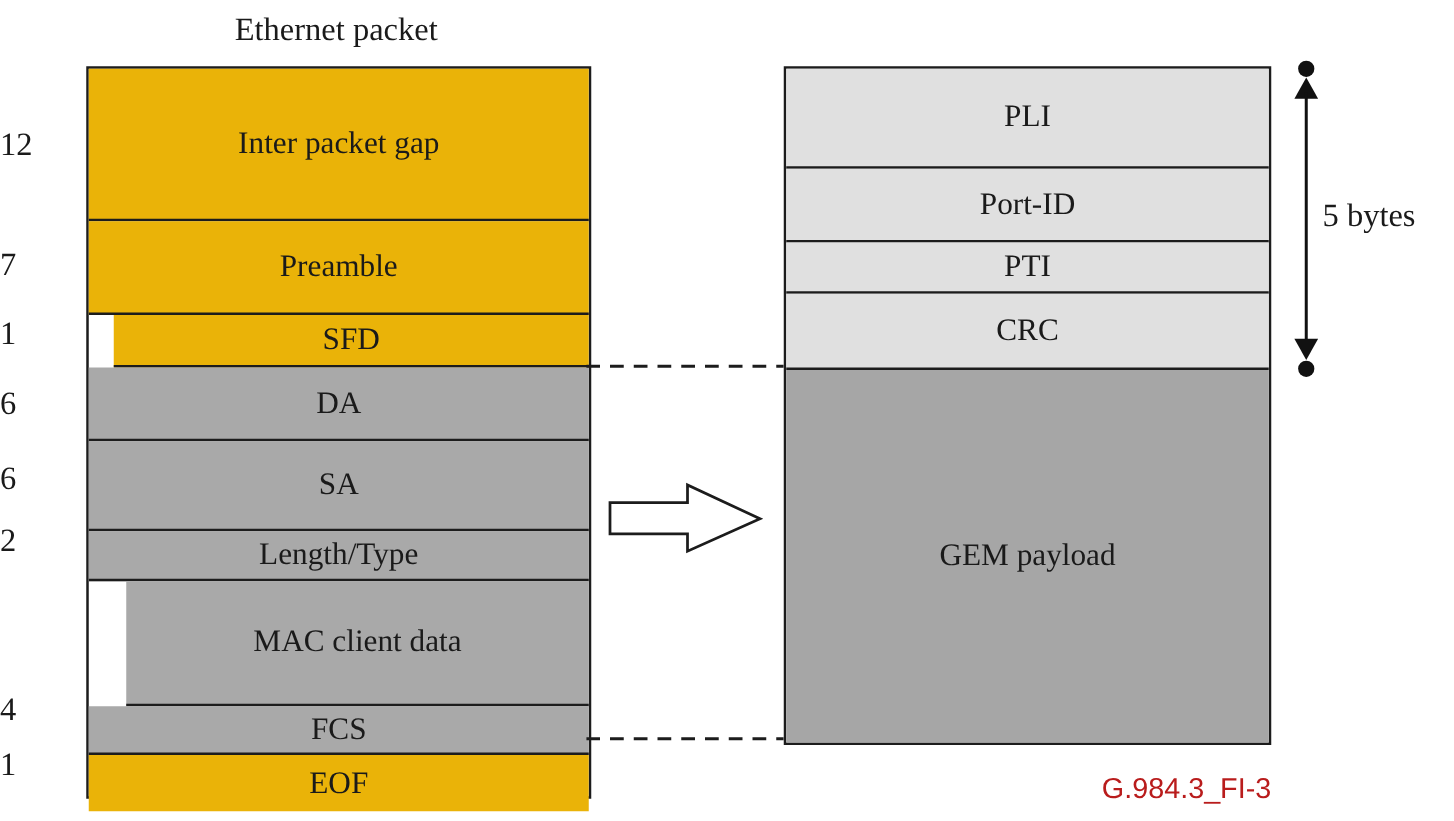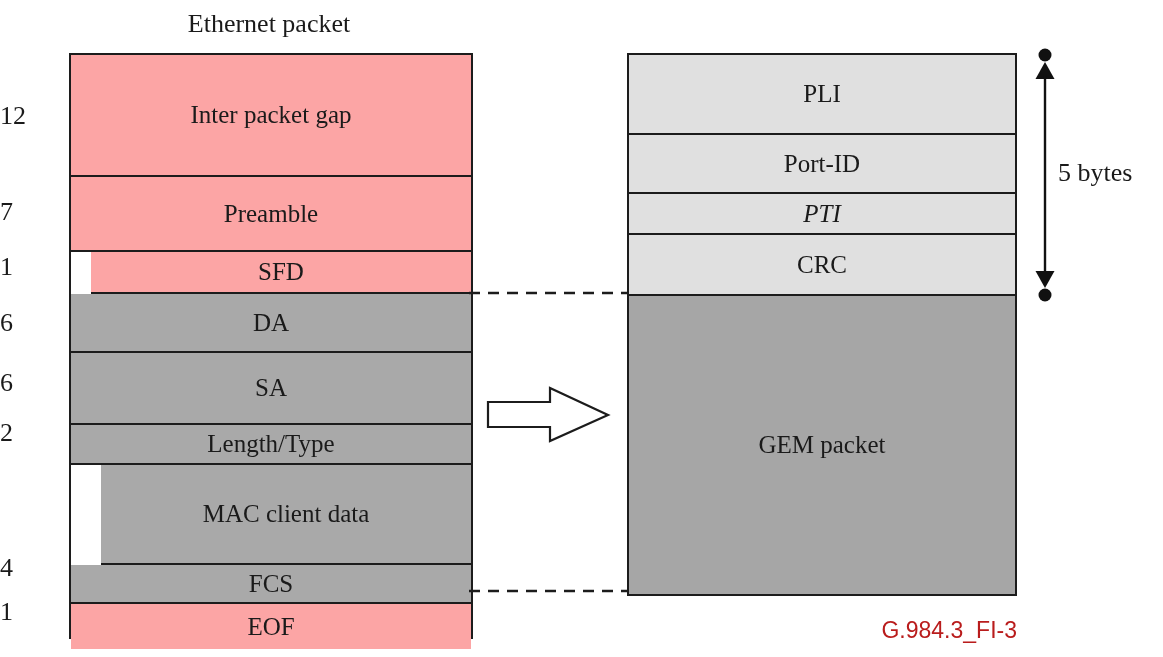--- a/index.html
+++ b/index.html
@@ -20,21 +20,21 @@
     text-align:center;font-size:26px;
   }
   .stack{
     position:absolute;border:2px solid var(--line);background:#ffffff;
   }
   .row{
     box-sizing:border-box;display:flex;align-items:center;justify-content:center;
     font-size:25px;border-bottom:2px solid var(--line);
   }
   .row.last{border-bottom:none;}
-  .row.white{background:#fca5a5;}
+  .row.white{background:#eab308;}
   .row.gray{background:var(--shaded_dark);}
   .row.light{background:var(--shaded_light);}
   .row.payload{background:var(--payload_gray);}
   .bytecount{
     position:absolute;left:0;width:52px;height:32px;line-height:32px;
     font-size:26px;font-family:Liberation Serif, serif;
   }
   .dashline{position:absolute;width:158px;height:4px;}
   .fivebytes{
     position:absolute;left:1058px;top:157px;width:105px;height:32px;
@@ -71,23 +71,23 @@
     <div class="row gray" style="height:72px;">SA</div>
     <div class="row gray" style="height:40px;">Length/Type</div>
     <div class="row gray" style="height:100px;margin-left:30px;">MAC client data</div>
     <div class="row gray" style="height:39px;">FCS</div>
     <div class="row white last" style="height:45px;">EOF</div>
   </div>
 
   <div class="stack" style="left:627px;top:53px;width:386px;height:539px;">
     <div class="row light" style="height:80px;">PLI</div>
     <div class="row light" style="height:59px;">Port-ID</div>
-    <div class="row light" style="height:41px;font-style:italic;">PTI</div>
+    <div class="row light" style="height:41px;">PTI</div>
     <div class="row light" style="height:61px;">CRC</div>
-    <div class="row payload last" style="height:298px;">GEM packet</div>
+    <div class="row payload last" style="height:298px;">GEM payload</div>
   </div>
 
   <div class="dashline" style="left:469px;top:291px;">
     <svg width="158" height="4" viewBox="0 0 158 4">
       <line x1="0" y1="2" x2="158" y2="2" stroke="#1c1c1c" stroke-width="2.4" stroke-dasharray="11,8"></line>
     </svg>
   </div>
   <div class="dashline" style="left:469px;top:589px;">
     <svg width="158" height="4" viewBox="0 0 158 4">
       <line x1="0" y1="2" x2="158" y2="2" stroke="#1c1c1c" stroke-width="2.4" stroke-dasharray="11,8"></line>

